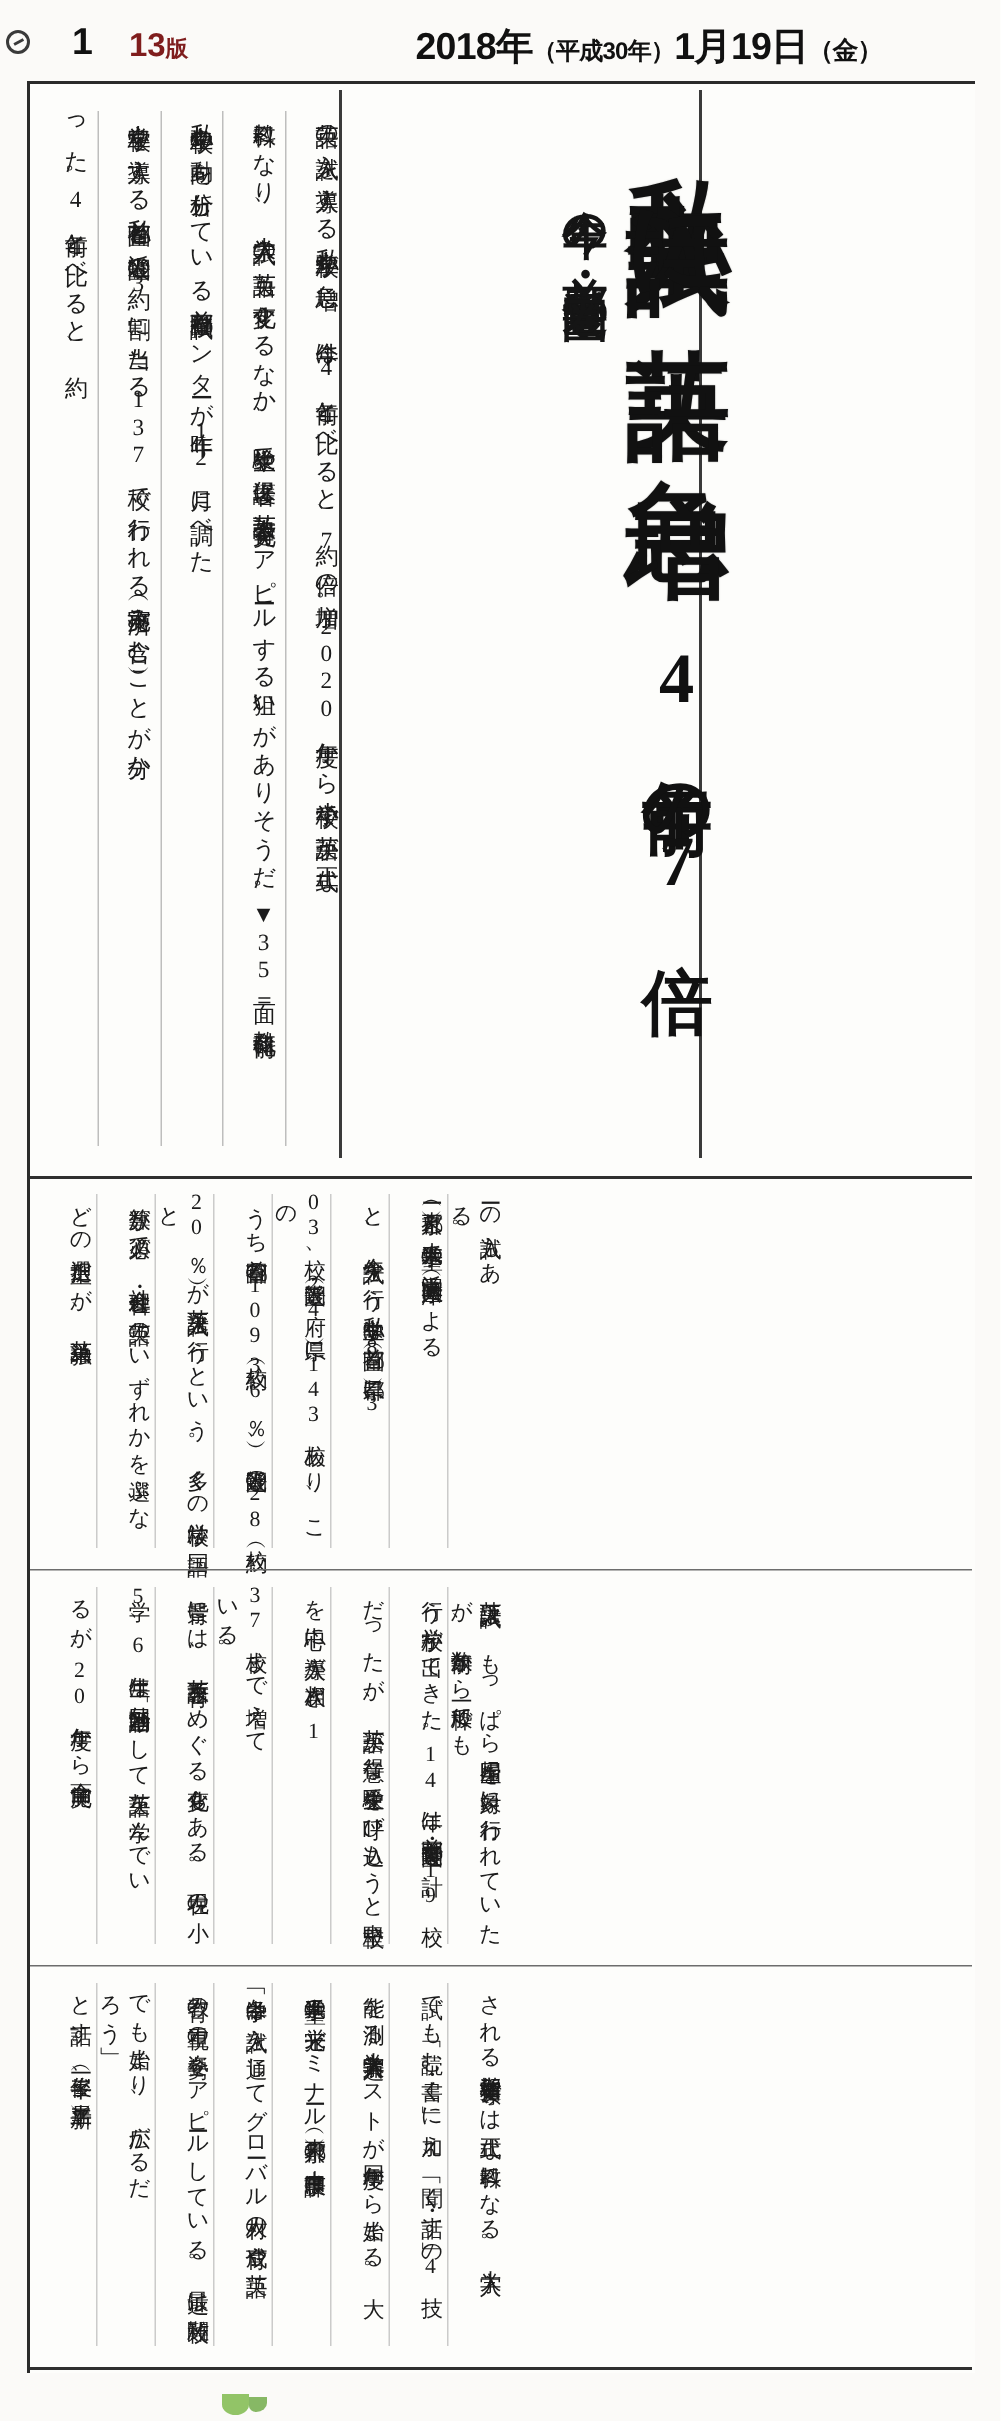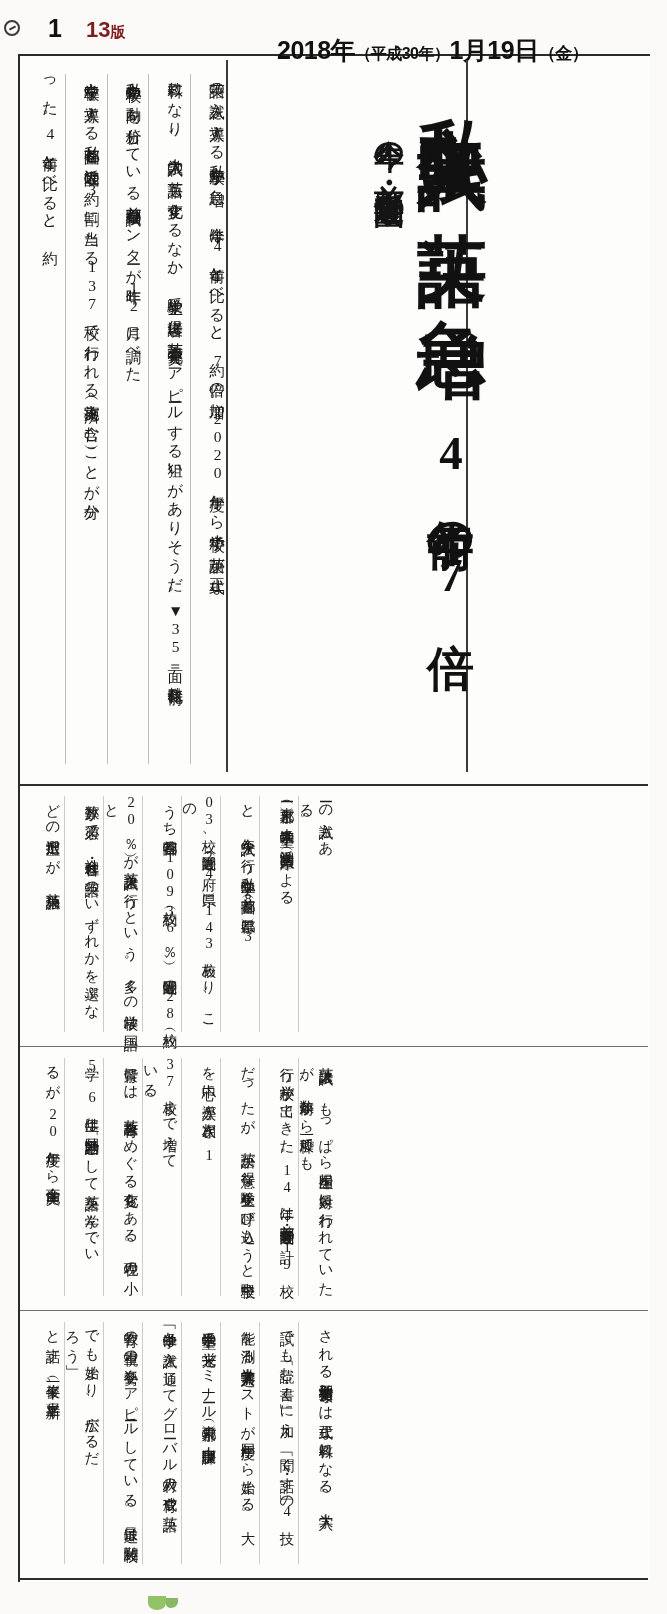--- a/index.html
+++ b/index.html
@@ -88,21 +88,20 @@
   }
   .mast-date {
     position: absolute;
     left: 277px;
     top: 14px;
     font-size: 25px;
     font-weight: bold;
     color: #111;
     letter-spacing: -0.5px;
     white-space: nowrap;
-    margin-top: 20px;
   }
   .mast-date .era {
     font-size: 16px;
   }
   .mast-date .dow {
     font-size: 17px;
   }
 
   
   .v {

